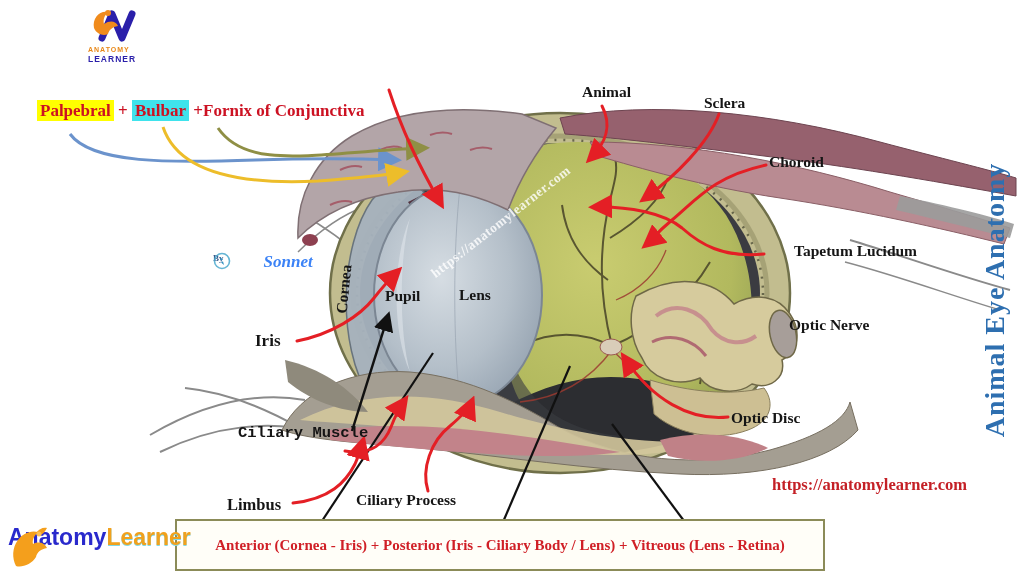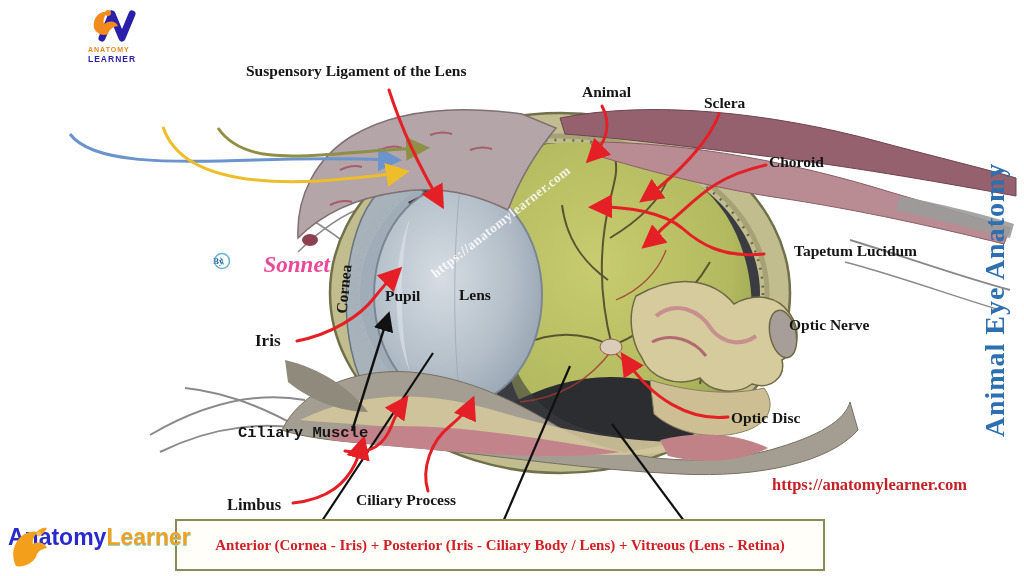--- a/index.html
+++ b/index.html
@@ -27,21 +27,21 @@
   .side-title{position:absolute;left:995px;top:300px;transform:translate(-50%,-50%) rotate(-90deg);
               font-weight:bold;font-size:28px;letter-spacing:1px;color:#2e6fb0;white-space:nowrap;}
   .url-red{position:absolute;left:772px;top:475px;font-weight:bold;font-size:16.5px;color:#c42026;}
   .diag-wm{position:absolute;left:501px;top:222px;transform:translate(-50%,-50%) rotate(-38deg);
            font-weight:bold;font-size:13.5px;color:rgba(255,255,255,0.82);letter-spacing:.5px;white-space:nowrap;}
   .chambers-box{position:absolute;left:175px;top:519px;width:646px;height:48px;background:#fffef8;
                 border:2px solid #8b8b58;display:flex;align-items:center;justify-content:center;}
   .chambers-box span{font-weight:bold;font-size:15px;color:#d01f26;white-space:nowrap;}
   .by-sonnet{position:absolute;left:213px;top:252px;display:flex;align-items:center;gap:20px;}
   .by-txt{font-family:"Liberation Serif",serif;font-weight:bold;font-size:9px;color:#3a5a8a;margin-top:-8px;}
-  .sonnet-txt{font-family:"Liberation Serif",serif;font-style:italic;font-weight:bold;font-size:23px;color:#ec4899;}
+  .sonnet-txt{font-family:"Liberation Serif",serif;font-style:italic;font-weight:bold;font-size:17px;color:#3b82f6;}
   .logo-top{position:absolute;left:84px;top:8px;width:100px;}
   .logo-top-l1{position:absolute;left:4px;top:38px;font-family:"Liberation Sans",sans-serif;font-weight:bold;
                font-size:7px;color:#e8881a;letter-spacing:1px;}
   .logo-top-l2{position:absolute;left:4px;top:46px;font-family:"Liberation Sans",sans-serif;font-weight:bold;
                font-size:8.5px;color:#2a1faa;letter-spacing:1px;}
   .logo-bottom{position:absolute;left:8px;top:524px;display:flex;align-items:center;}
   .logo-bottom-text{font-family:"Liberation Sans",sans-serif;font-weight:bold;font-size:23px;letter-spacing:0px;}
   .lb-anatomy{color:#2929cc;}
   .lb-learner{color:#f1a11d;text-shadow:0 1px 0 #7fd8e8;}
 </style>
@@ -199,35 +199,35 @@
       <path d="M766,165 C714,176 696,200 672,220 C655,234 652,240 646,245" marker-end="url(#m-red)"></path>
       <path d="M764,254 C722,258 700,244 682,228 C664,213 628,206 594,207" marker-end="url(#m-red)"></path>
       <path d="M728,417 C690,421 652,400 624,357" marker-end="url(#m-red)"></path>
       <path d="M297,341 C332,334 360,316 374,298 C384,285 392,277 398,271" marker-end="url(#m-red)"></path>
       <path d="M345,451 C372,456 385,442 391,427 C396,414 400,407 405,400" marker-end="url(#m-red)"></path>
       <path d="M428,491 C421,469 431,441 450,426 C463,415 469,408 472,401" marker-end="url(#m-red)"></path>
       <path d="M293,503 C330,499 346,482 355,464 C359,455 361,448 363,441" marker-end="url(#m-red)"></path>
     </g>
   </svg>
 
-  <div class="lbl lbl-suspensory">Suspensory Ligament of the Lens</div>
   <div class="lbl lbl-retina">Animal</div>
   <div class="lbl lbl-sclera">Sclera</div>
   <div class="lbl lbl-choroid">Choroid</div>
   <div class="lbl lbl-tapetum">Tapetum Lucidum</div>
   <div class="lbl lbl-optic-nerve">Optic Nerve</div>
   <div class="lbl lbl-optic-disc">Optic Disc</div>
   <div class="lbl lbl-cornea">Cornea</div>
   <div class="lbl lbl-pupil">Pupil</div>
   <div class="lbl lbl-lens">Lens</div>
   <div class="lbl lbl-iris">Iris</div>
   <div class="lbl lbl-ciliary-muscle">Ciliary Muscle</div>
   <div class="lbl lbl-limbus">Limbus</div>
   <div class="lbl lbl-ciliary-process">Ciliary Process</div>
 
+  <div class="conj-line"><span class="hl-yellow">Palpebral</span><span> + </span><span class="hl-cyan">Bulbar</span><span> +Fornix of Conjunctiva</span></div>
 
   <div class="side-title">Animal Eye Anatomy</div>
 
   <div class="url-red">https://anatomylearner.com</div>
 
   <div class="diag-wm">https://anatomylearner.com</div>
 
   <div class="by-sonnet">
     <span class="by-txt">By</span>
     <span style="display:inline-block;line-height:0;">

